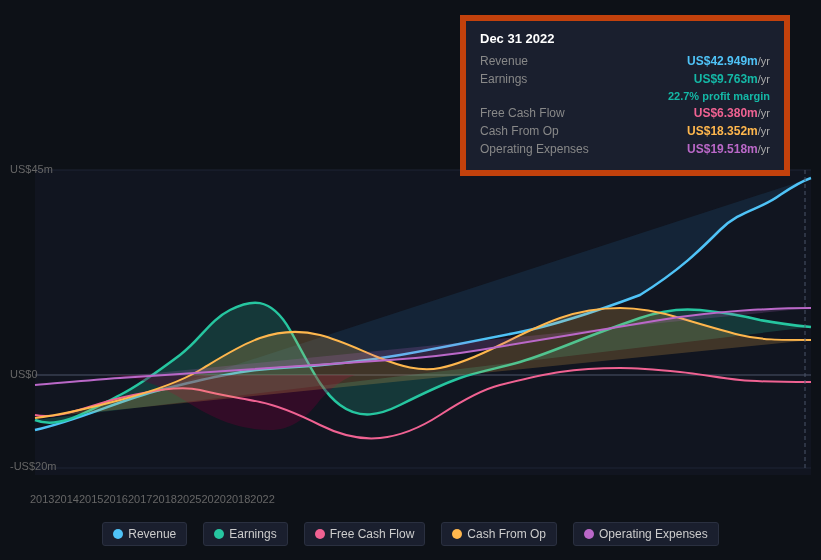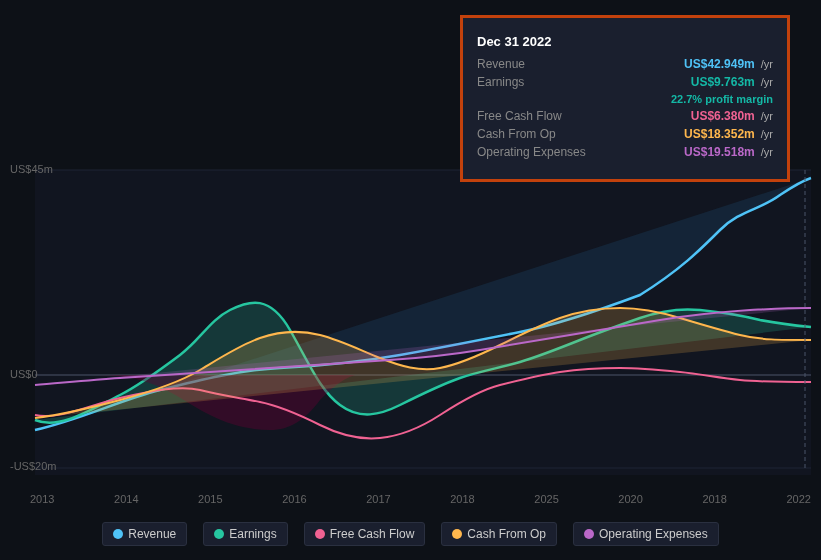--- a/index.html
+++ b/index.html
@@ -18,22 +18,22 @@
       height: 560px;
       position: relative;
     }
 
     
     .tooltip-box {
       position: absolute;
       top: 15px;
       left: 460px;
       background: #1a1f2e;
-      border: 3px solid #c2410c;
-      padding: 16px 14px;
+      border: 6px solid #c2410c;
+      padding: 10px 14px;
       z-index: 10;
       min-width: 330px;
     }
 
     .tooltip-title {
       color: #fff;
       font-size: 13px;
       font-weight: bold;
       margin-bottom: 8px;
     }
@@ -52,21 +52,20 @@
     }
 
     .tooltip-value {
       font-weight: bold;
       font-size: 12px;
     }
 
     .tooltip-sub {
       color: #aaa;
       font-size: 11px;
-      margin-left: 6px;
     }
 
     .color-blue { color: #4fc3f7; }
     .color-teal { color: #14b8a6; }
     .color-pink { color: #f06292; }
     .color-orange { color: #ffb74d; }
     .color-purple { color: #ba68c8; }
 
     
     .y-label {
@@ -76,24 +75,22 @@
       left: 10px;
     }
 
     
     .x-labels {
       position: absolute;
       bottom: 55px;
       left: 30px;
       right: 10px;
       display: flex;
-      justify-content: space-between;
       color: #666;
       font-size: 11px;
-      gap: 20px;
     }
 
     
     .legend {
       position: absolute;
       bottom: 14px;
       left: 0;
       right: 0;
       display: flex;
       justify-content: center;

